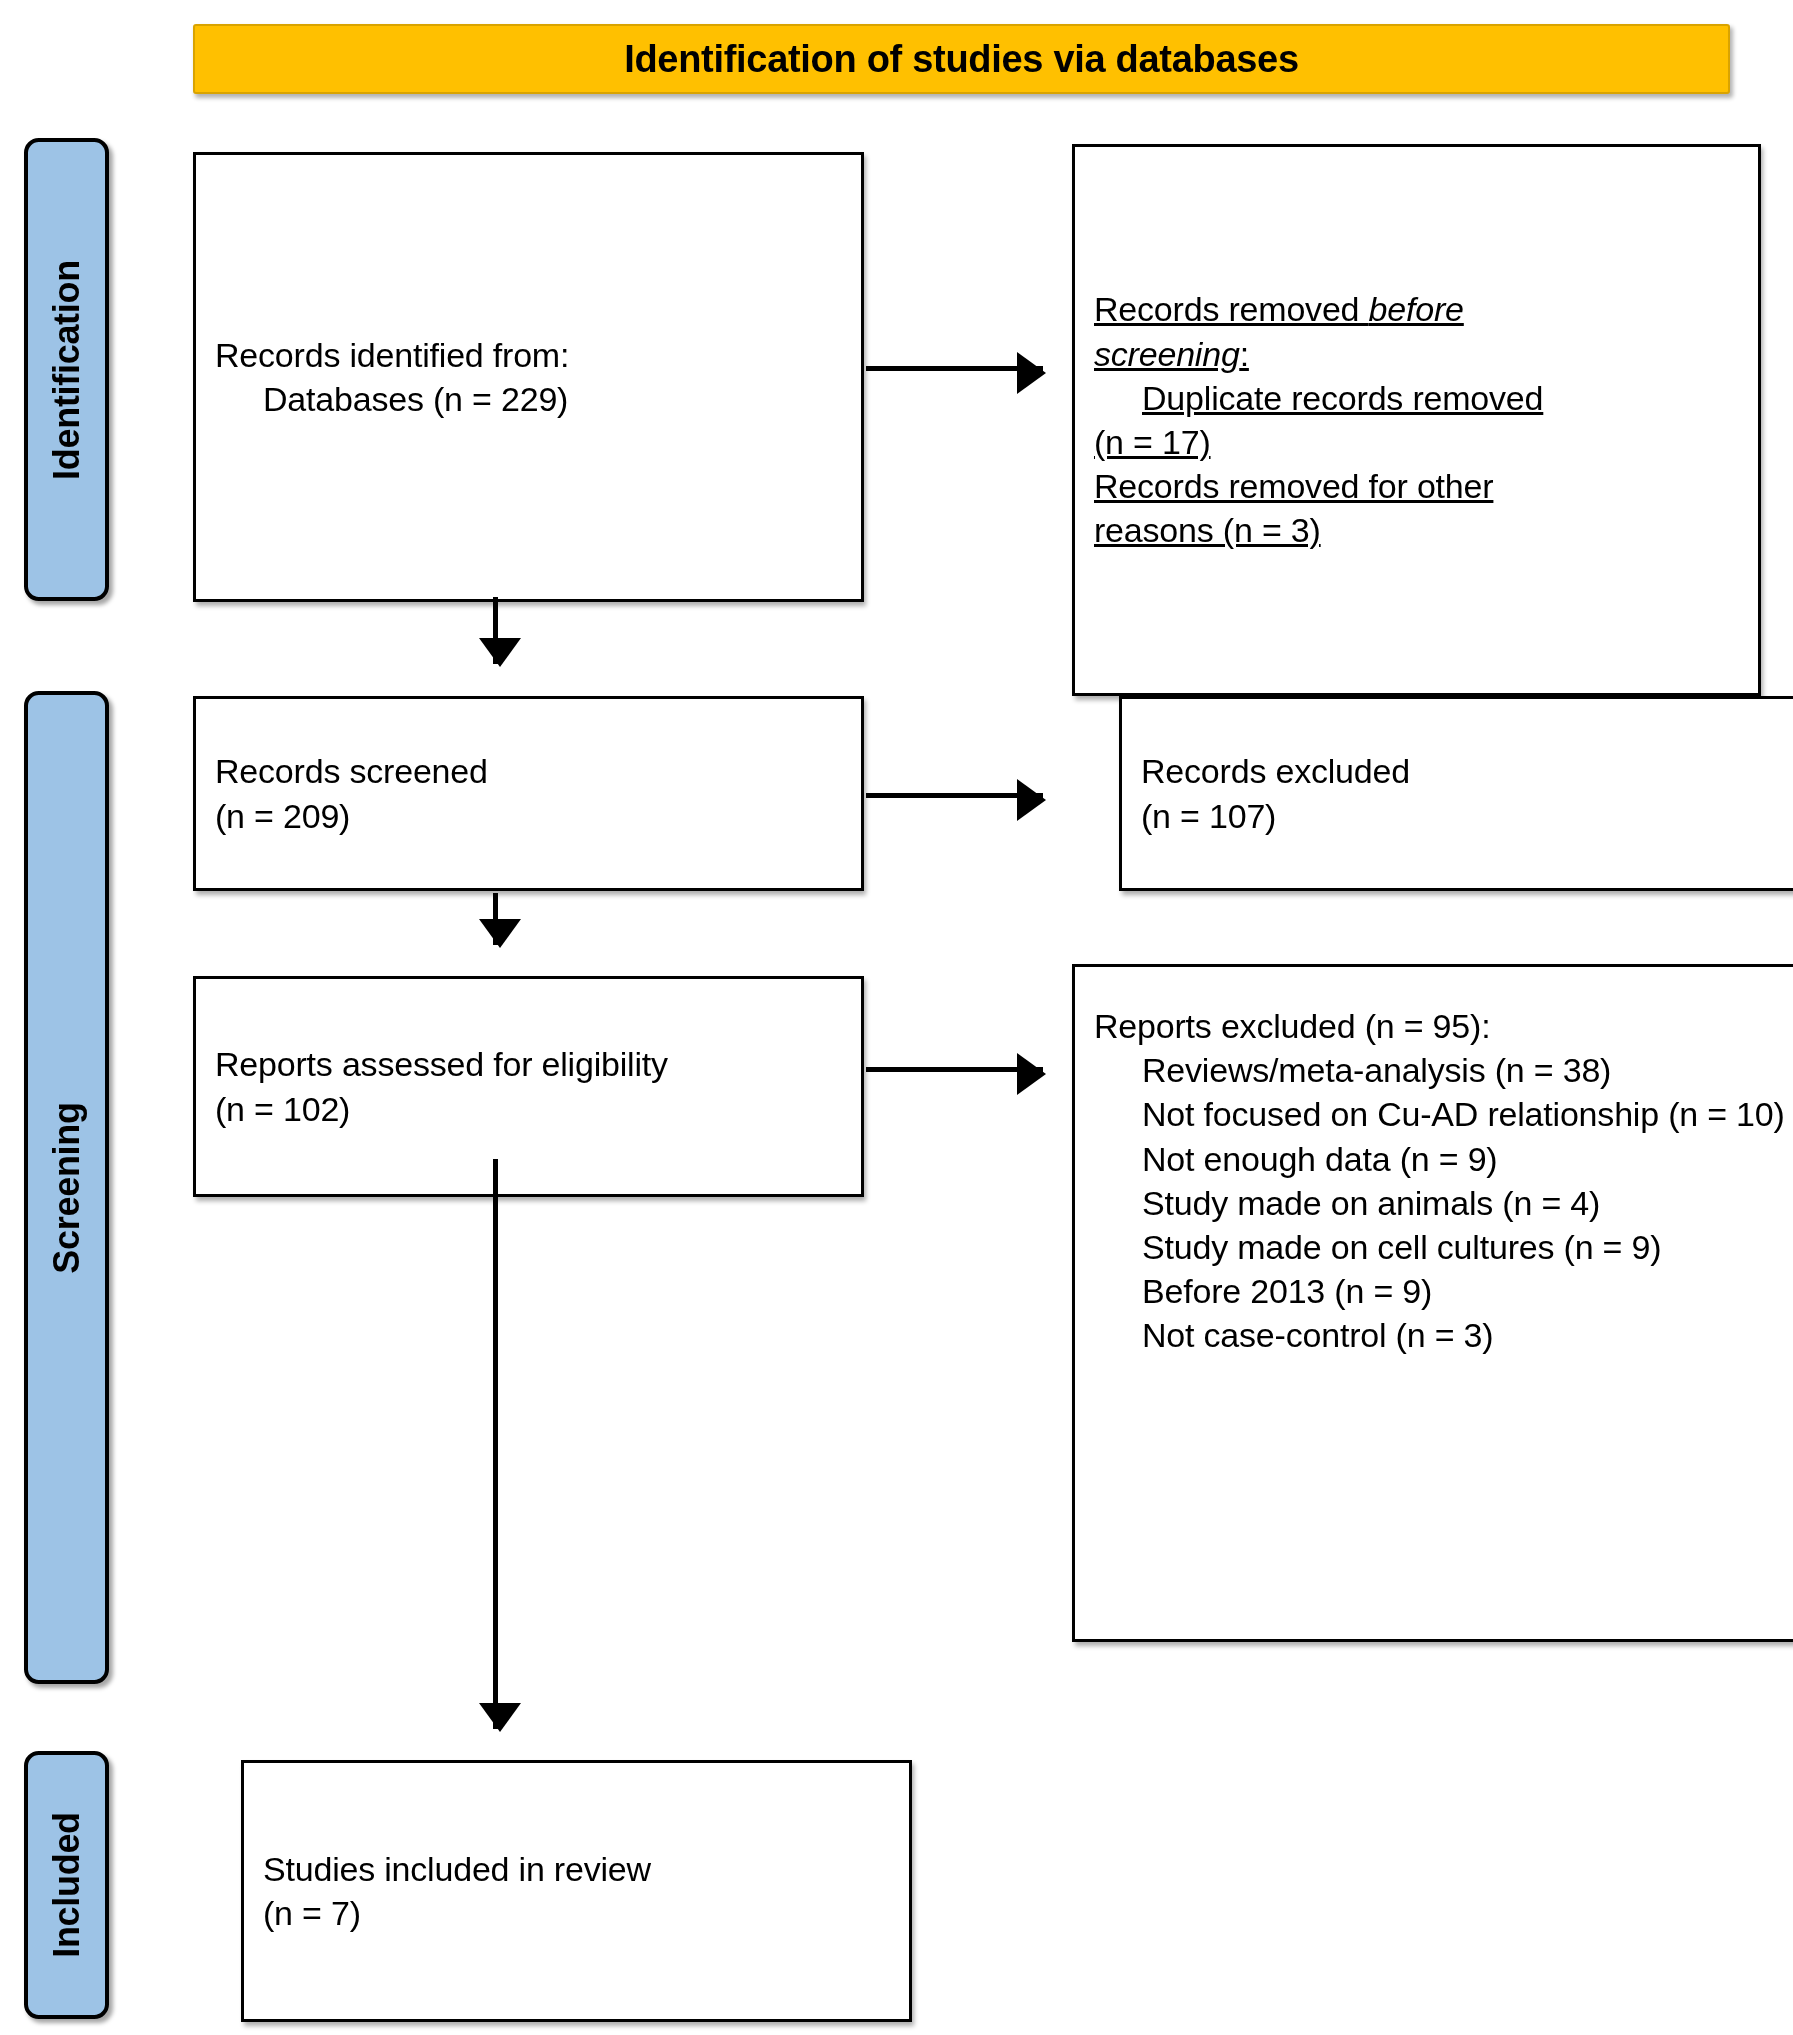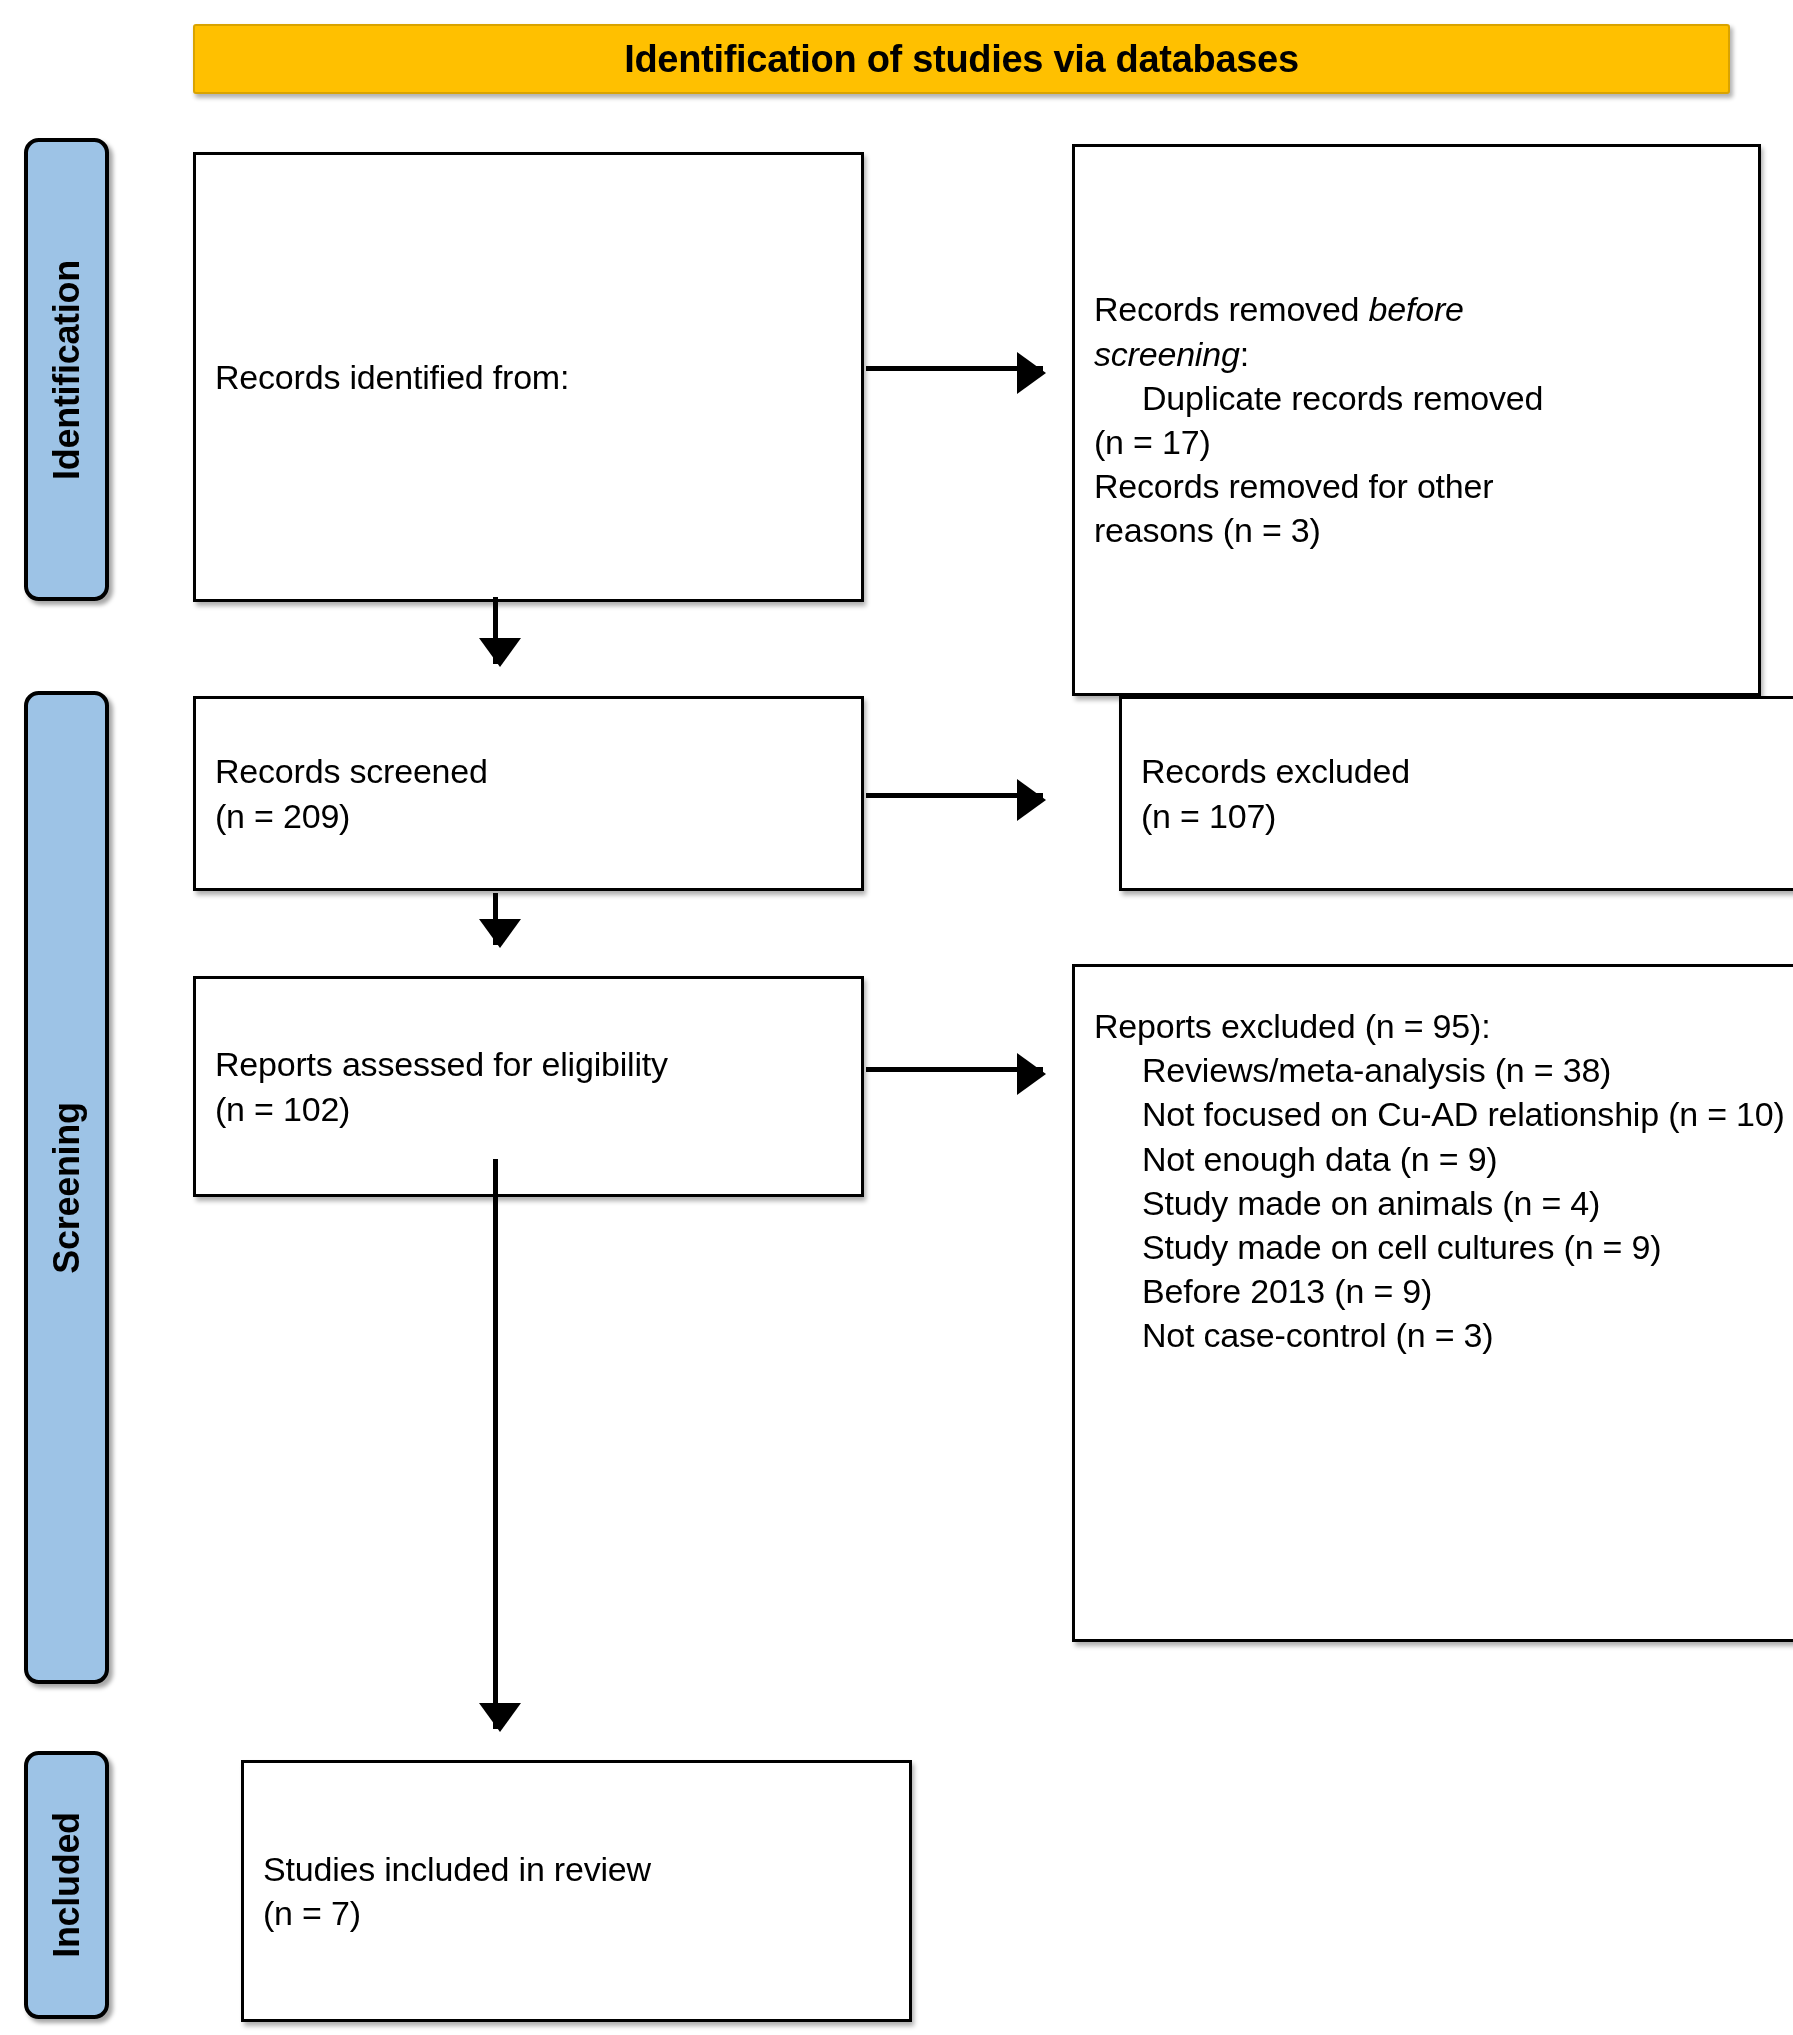--- a/index.html
+++ b/index.html
@@ -87,21 +87,21 @@
     color: #000000;
     width: 100%;
     box-sizing: border-box;
     letter-spacing: -0.2px;
   }
   .indent { padding-left: 48px; display: block; }
   .it { font-style: italic; }
 
   
   #box-identified      { left: 193px;  top: 144px;  width: 671px; height: 450px; margin-top: 8px; }
-  #box-removed-before  { left: 1072px; top: 144px;  width: 689px; height: 552px; }
+  #box-removed-before  { left: 1072px; top: 144px;  width: 689px; height: 552px; text-decoration: underline; }
   #box-screened        { left: 193px;  top: 696px; width: 671px; height: 195px; }
   #box-records-excl    { left: 1072px; top: 696px; width: 689px; height: 195px; margin-left: 47px; }
   #box-assessed        { left: 193px;  top: 976px; width: 671px; height: 221px; }
   #box-reports-excl    { left: 1072px; top: 964px; width: 791px; height: 678px;
                          align-items: flex-start; padding-top: 37px; }
   #box-included        { left: 193px;  top: 1760px; width: 671px; height: 262px; margin-left: 48px; }
 
   
   .arrow-v {
     position: absolute;
@@ -157,20 +157,21 @@
   <div class="stage-rail" id="rail-screening">
     <span class="rail-text">Screening</span>
   </div>
   <div class="stage-rail" id="rail-included">
     <span class="rail-text">Included</span>
   </div>
 
   <div class="flow-box" id="box-identified">
     <div class="box-text">
       <span>Records identified from:</span><br>
+      <span class="indent">Databases (n = 229)</span>
     </div>
   </div>
 
   <div class="flow-box" id="box-removed-before">
     <div class="box-text">
       <span>Records removed </span><span class="it">before</span><br>
       <span class="it">screening</span><span>:</span><br>
       <span class="indent">Duplicate records removed</span>
       <span>(n = 17)</span><br>
       <span>Records removed for other</span><br>

